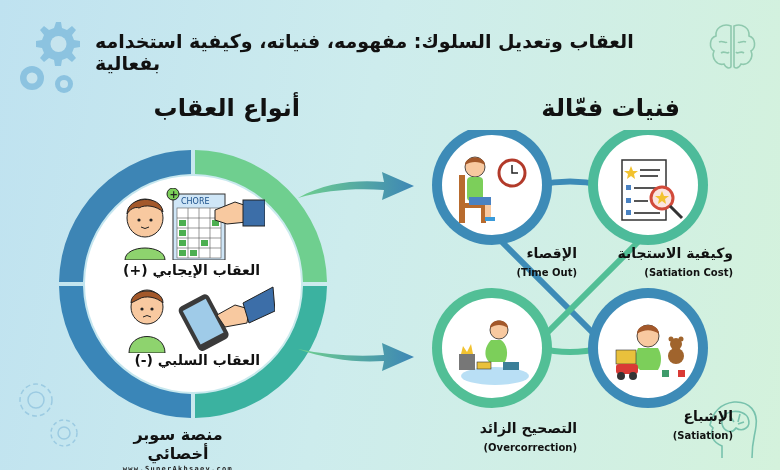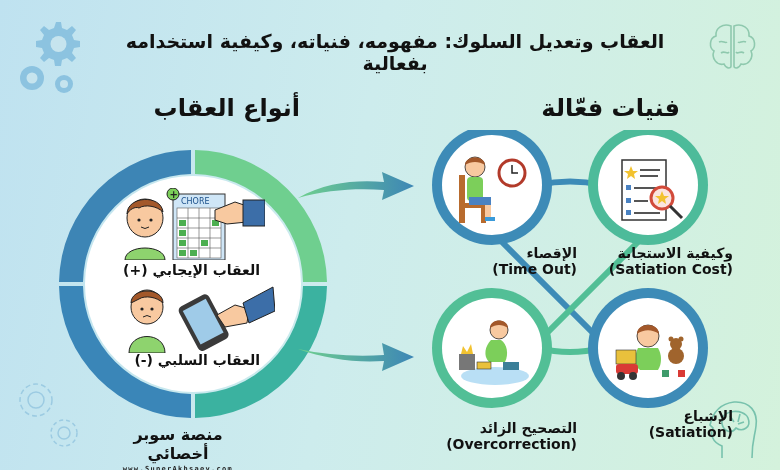--- a/index.html
+++ b/index.html
@@ -6,30 +6,30 @@
   html, body { width: 780px; height: 470px; overflow: hidden; }
   body {
     font-family: "DejaVu Sans", sans-serif;
     background: linear-gradient(100deg, #bfe2f0 0%, #cdeced 45%, #d4f2dc 100%);
     position: relative;
     color: #111;
   }
   .abs { position: absolute; }
   .title {
     position: absolute; top: 30px; left: 95px; width: 600px;
-    text-align: center; font-weight: bold; font-size: 19px; direction: rtl;
+    text-align: left; font-weight: bold; font-size: 19px; direction: rtl;
     color: #111;
   }
   .section-title {
     position: absolute; font-weight: bold; font-size: 24px; direction: rtl; text-align: right; color: #111;
   }
   .ring-label { position: absolute; font-weight: bold; font-size: 14px; direction: rtl; text-align: right; color: #111; white-space: nowrap; }
   .tech-label { position: absolute; text-align: right; font-weight: bold; color: #111; width: 170px; }
   .tech-label .ar { font-size: 14px; direction: rtl; display: block; }
-  .tech-label .en { font-size: 14px; display: block; margin-top: 0; }
+  .tech-label .en { font-size: 10px; display: block; margin-top: 6px; }
   .brand { position: absolute; left: 108px; top: 425px; width: 140px; text-align: center; }
   .brand .name { font-weight: bold; font-size: 16px; direction: rtl; display: block; color: #111; }
   .brand .url { font-size: 7px; letter-spacing: 1.3px; color: #222; font-weight: bold; display: block; margin-top: 2px; font-family: "DejaVu Sans Mono", monospace; }
 </style>
 </head>
 <body>
 
 <svg class="abs" style="left:14px;top:10px" width="75" height="85" viewBox="0 0 75 85">
   <g fill="#8cc3e0">
     <path d="M42 12 l5 0 l1 6 l5 2 l5 -4 l4 4 l-4 5 l2 5 l6 1 l0 6 l-6 1 l-2 5 l4 5 l-4 4 l-5 -4 l-5 2 l-1 6 l-6 0 l-1 -6 l-5 -2 l-5 4 l-4 -4 l4 -5 l-2 -5 l-6 -1 l0 -6 l6 -1 l2 -5 l-4 -5 l4 -4 l5 4 l5 -2 z"></path>

